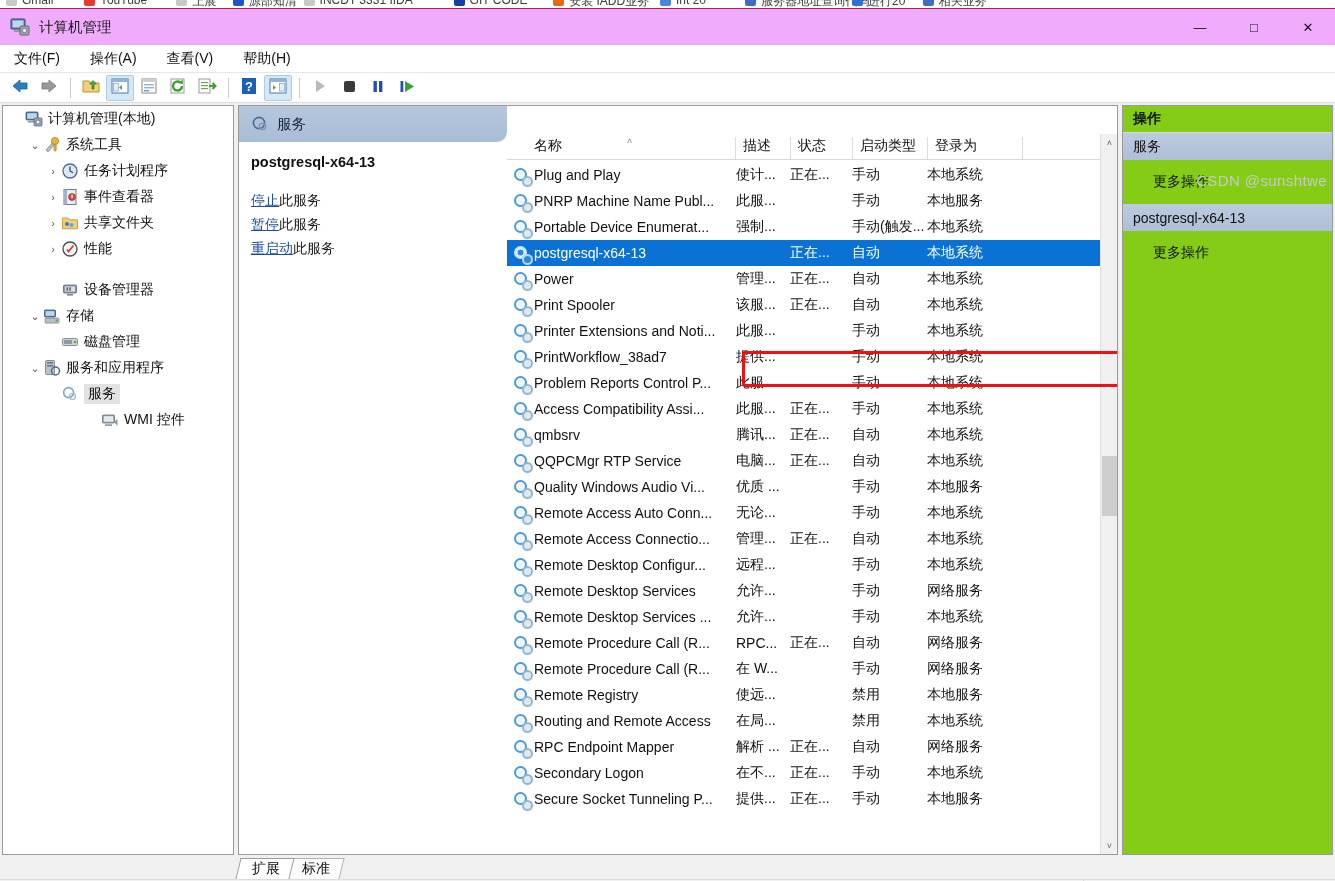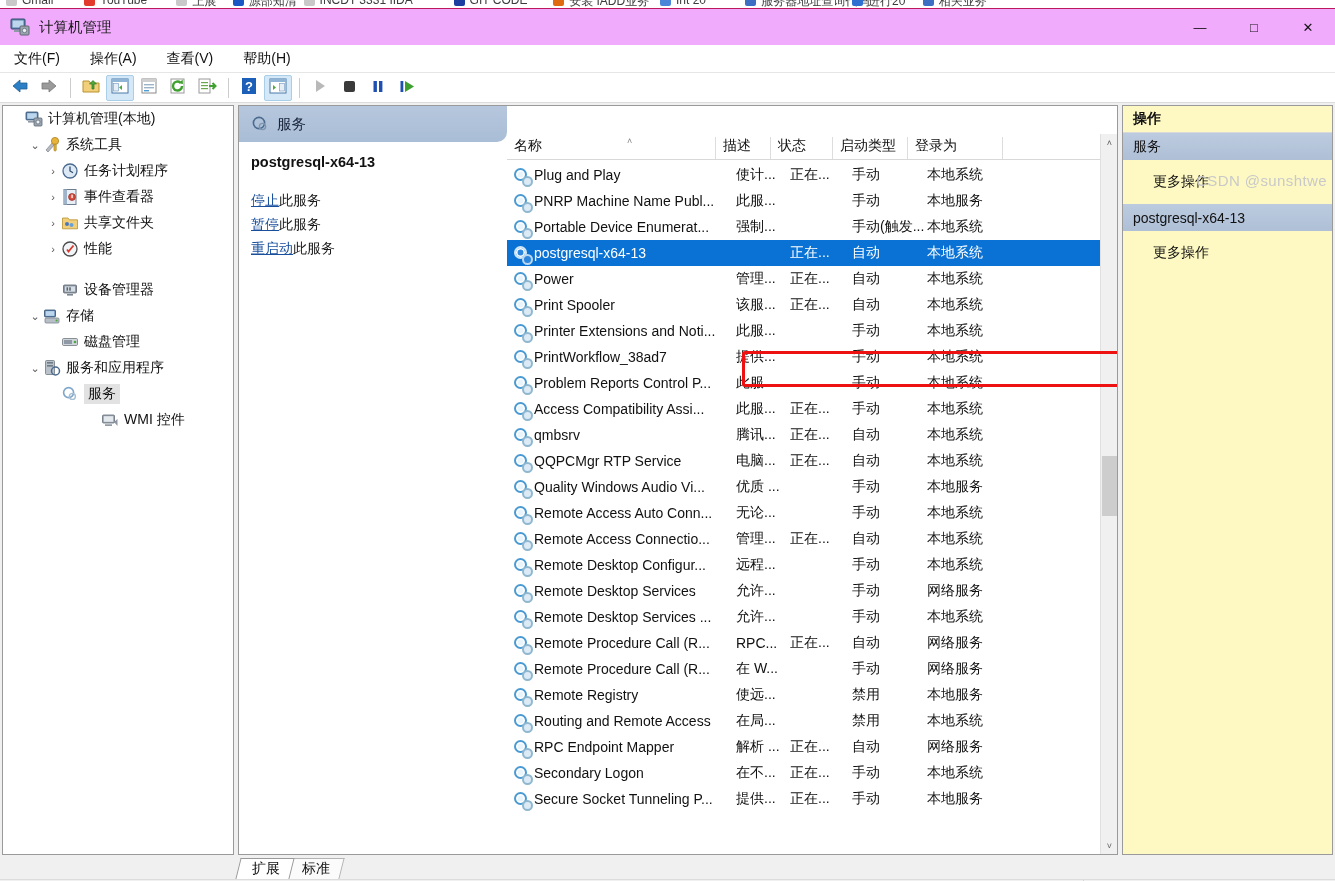--- a/index.html
+++ b/index.html
@@ -86,21 +86,21 @@
     background: #ffffff; overflow: hidden;
   }
   #list-head {
     position: absolute; top: 28px; left: 0; right: 17px; height: 26px;
     display: flex; align-items: flex-end; border-bottom: 1px solid #d8d8d8; background: #ffffff;
   }
   #list-head .hc {
     font-size: 14px; color: #111; padding-bottom: 3px; padding-left: 7px;
     border-left: 1px solid #dddddd; height: 22px; position: relative;
   }
-  #list-head .hc:first-child { border-left: none; }
+  #list-head .hc:first-child { border-left: none; margin-left: 20px; }
   #sort-caret { position: absolute; left: 120px; top: 30px; font-size: 9px; color: #888; }
   #rows { position: absolute; top: 56px; left: 0; right: 17px; bottom: 0; overflow: hidden; }
   .row { height: 26px; display: flex; align-items: center; font-size: 14px; color: #111; white-space: nowrap; }
   .row.sel { background: #0a72d4; color: #ffffff; }
   .cico { width: 16px; height: 16px; margin: 0 5px 0 6px; position: relative; flex: none; }
   .c-name { width: 201px; overflow: hidden; text-overflow: ellipsis; }
   .c-desc { width: 55px; padding-left: 1px; }
   .c-state { width: 62px; }
   .c-start { width: 75px; }
   .c-logon { width: 80px; }
@@ -122,21 +122,21 @@
   #vsb .arw.up { top: 0; } #vsb .arw.dn { bottom: 0; }
   #vsb-thumb { position: absolute; left: 1px; width: 15px; top: 322px; height: 60px; background: #cdcdcd; }
   
   #annot {
     position: absolute; left: 503px; top: 245px; width: 527px; height: 36px;
     border: 3px solid #ee1111; border-radius: 3px; pointer-events: none; z-index: 40;
   }
   
   #act-pane {
     position: absolute; left: 1122px; top: 2px; right: 2px; height: 750px;
-    background: #fef9c3; border: 1px solid #9a9a9a; overflow: hidden;
+    background: #84cc16; border: 1px solid #9a9a9a; overflow: hidden;
   }
   #act-title { height: 27px; display: flex; align-items: center; padding-left: 10px; font-size: 14px; font-weight: bold; color: #111; border-bottom: 1px solid #d9d9d9; }
   .act-group { height: 27px; display: flex; align-items: center; padding-left: 10px; font-size: 14px; color: #111;
     background: linear-gradient(to bottom,#bccbdf 0%,#aebfd6 100%); }
   .act-item { height: 44px; display: flex; align-items: center; padding-left: 30px; font-size: 14px; color: #111; }
   
   #tabs { position: absolute; left: 238px; top: 754px; height: 22px; display: flex; align-items: flex-end; }
   .tab {
     height: 21px; padding: 0 11px 0 13px; font-size: 14px; color: #111;
     display: flex; align-items: center; background: #ffffff;

